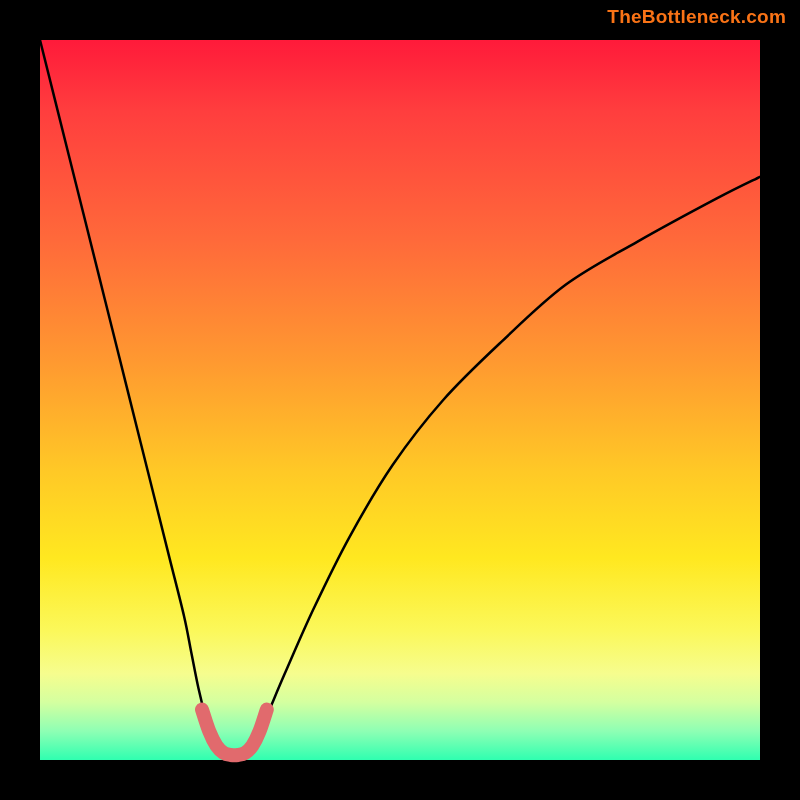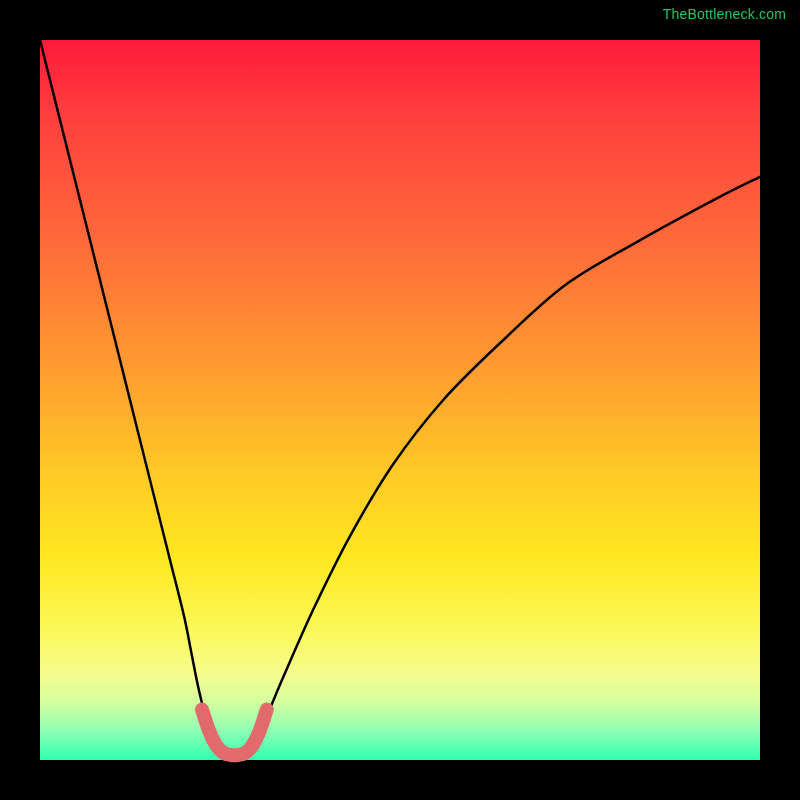--- a/index.html
+++ b/index.html
@@ -38,24 +38,24 @@
       #f6fd8e 88%,
       #d4ffa0 92%,
       #8effb4 96%,
       #2fffb0 100%
     );
   }
   .watermark {
     position: absolute;
     top: 6px;
     right: 14px;
-    color: #22c55e;
-    font-size: 14px;
+    color: #f97316;
+    font-size: 19px;
     letter-spacing: 0.2px;
-    font-weight: 400;
+    font-weight: 700;
   }
   svg.curve {
     position: absolute;
     left: 0;
     top: 0;
     width: 720px;
     height: 720px;
     overflow: visible;
   }
 </style>

